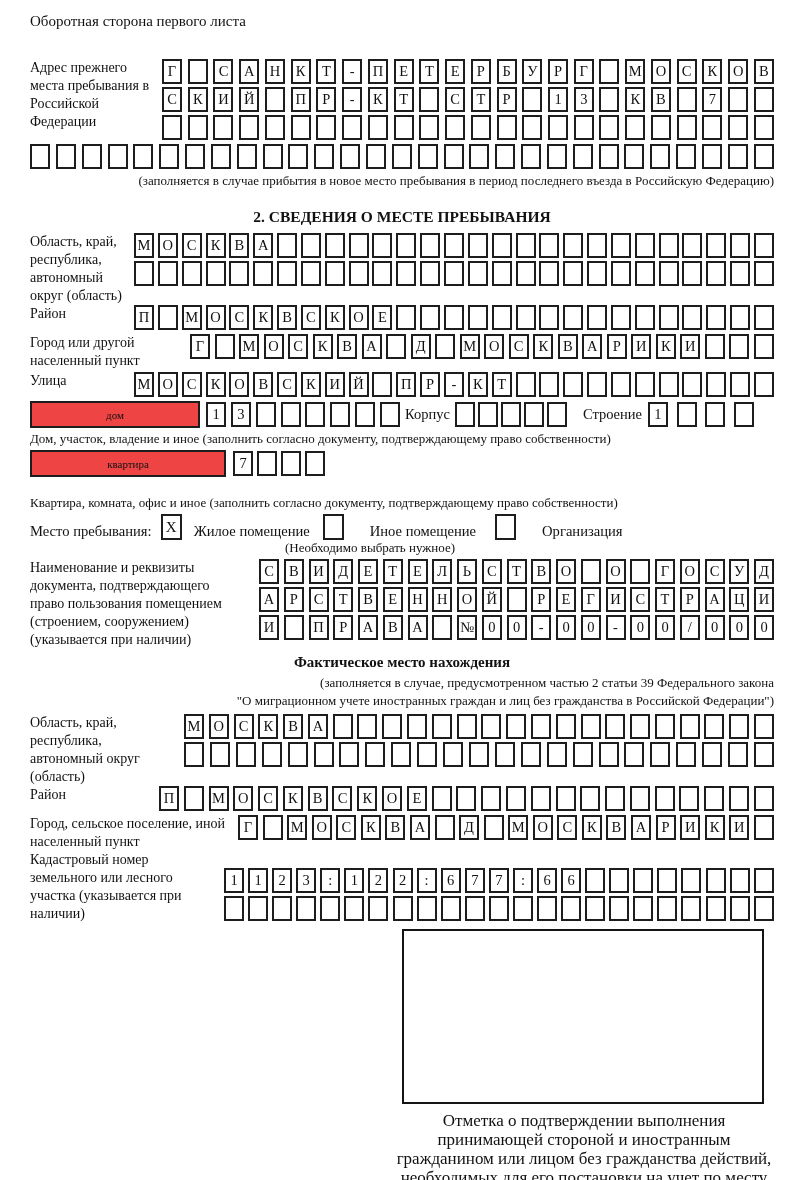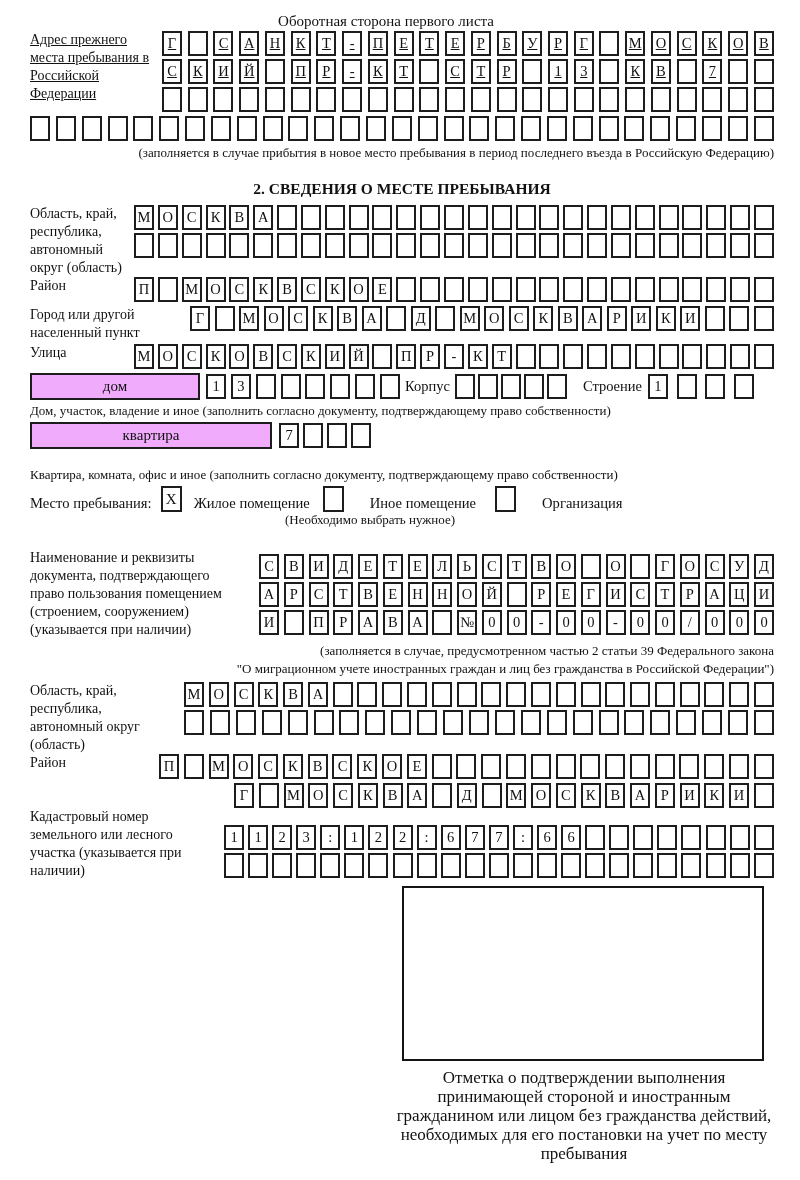--- a/index.html
+++ b/index.html
@@ -1,21 +1,21 @@
 <!DOCTYPE html>
 <html><head>
 <meta charset="utf-8">
 <style>
   html,body{margin:0;padding:0;background:#fff;}
   .page{
     width:800px;height:1180px;background:#ffffff;color:#111;
     font-family:"Liberation Serif","DejaVu Serif",serif;
     box-sizing:border-box;padding:12px 26px 0 30px;position:relative;overflow:hidden;
   }
-  .page-header{text-align:center;padding-right:32px;font-size:15px;line-height:19px;}
+  .page-header{text-align:left;padding-right:32px;font-size:15px;line-height:19px;}
   .frow{display:flex;align-items:flex-start;}
   .block-label{flex:1 1 auto;padding-right:8px;font-size:14px;line-height:18px;}
   .cellcol{display:flex;flex-direction:column;gap:3px;margin-left:auto;}
   .cells{display:flex;justify-content:space-between;}
   .cell{
     box-sizing:border-box;flex:0 0 auto;width:20px;height:25px;
     border:2px solid #1d1d1d;background:#fff;
     display:flex;align-items:center;justify-content:center;
     font-size:14.5px;line-height:1;
   }
@@ -27,21 +27,21 @@
   .w550{width:550px;}
   .w515{width:515px;}
   .wfull{width:744px;margin-top:4px;}
   .small-note{font-size:13px;line-height:16px;}
   .center{text-align:right;}
   .section-title{text-align:center;font-weight:bold;font-size:15.5px;line-height:19px;margin-top:18px;}
   .mt4{margin-top:4px;}
   .label-box{
     box-sizing:border-box;border:2px solid #1d1d1d;height:27px;
     display:flex;align-items:center;justify-content:center;
-    font-size:15px;flex:0 0 auto;background:#f0abfc;
+    font-size:11px;flex:0 0 auto;background:#ef4444;
   }
   .house-row,.apt-row{display:flex;align-items:center;}
   .inline-label{font-size:14.5px;line-height:27px;flex:0 0 auto;}
   .stay-row{display:flex;align-items:flex-end;font-size:14.6px;margin-top:3px;}
   .checkbox{
     box-sizing:border-box;width:21px;height:26px;border:2px solid #1d1d1d;
     display:flex;align-items:center;justify-content:center;font-size:15px;flex:0 0 auto;
   }
   .fact-title{text-align:center;font-weight:bold;font-size:15px;line-height:18px;margin-top:4px;}
   .stamp-box{
@@ -51,21 +51,21 @@
   .stamp-note{width:380px;margin:7px 0 0 auto;text-align:center;font-size:17px;line-height:19px;}
   .kadastr-cells{margin-top:17px;}
 </style>
 </head>
 <body>
 
 <div class="page">
 
   <div class="page-header">Оборотная сторона первого листа</div>
 
-  <div class="frow" style="text-decoration:underline;">
+  <div class="frow" style="margin-top:28px;">
     <div class="block-label" style="max-width:132px;">Адрес прежнего места пребывания в Российской Федерации</div>
     <div class="cellcol">
       <div class="cells w612">
           <span class="cell filled">Г</span>
           <span class="cell"></span>
           <span class="cell filled">С</span>
           <span class="cell filled">А</span>
           <span class="cell filled">Н</span>
           <span class="cell filled">К</span>
           <span class="cell filled">Т</span>
@@ -360,42 +360,42 @@
     <div class="cells" style="width:106px;margin-left:6px;">
         <span class="cell filled">1</span>
         <span class="cell"></span>
         <span class="cell"></span>
         <span class="cell"></span>
       </div>
   </div>
   <div class="small-note" style="margin-top:3px;">Дом, участок, владение и иное (заполнить согласно документу, подтверждающему право собственности)</div>
 
   <div class="apt-row" style="margin-top:3px;">
-    <div class="label-box" style="width:242px;">квартира</div>
+    <div class="label-box" style="width:196px;">квартира</div>
     <div class="cells" style="width:92px;margin-left:7px;">
         <span class="cell filled">7</span>
         <span class="cell"></span>
         <span class="cell"></span>
         <span class="cell"></span>
       </div>
   </div>
   <div class="small-note" style="margin-top:18px;">Квартира, комната, офис и иное (заполнить согласно документу, подтверждающему право собственности)</div>
 
   <div class="stay-row">
     <span>Место пребывания:</span>
     <span class="checkbox" style="margin-left:9px;">X</span>
     <span style="margin-left:12px;">Жилое помещение</span>
     <span class="checkbox" style="margin-left:13px;"></span>
     <span style="margin-left:26px;">Иное помещение</span>
     <span class="checkbox" style="margin-left:19px;"></span>
     <span style="margin-left:26px;">Организация</span>
   </div>
   <div class="small-note" style="text-align:center;width:680px;">(Необходимо выбрать нужное)</div>
 
-  <div class="frow" style="margin-top:21px;align-items:center;">
+  <div class="frow" style="margin-top:3px;">
     <div class="block-label" style="max-width:200px;">Наименование и реквизиты документа, подтверждающего право пользования помещением (строением, сооружением) (указывается при наличии)</div>
     <div class="cellcol">
       <div class="cells w515">
           <span class="cell filled">С</span>
           <span class="cell filled">В</span>
           <span class="cell filled">И</span>
           <span class="cell filled">Д</span>
           <span class="cell filled">Е</span>
           <span class="cell filled">Т</span>
           <span class="cell filled">Е</span>
@@ -456,20 +456,21 @@
           <span class="cell filled">0</span>
           <span class="cell filled">0</span>
           <span class="cell filled">/</span>
           <span class="cell filled">0</span>
           <span class="cell filled">0</span>
           <span class="cell filled">0</span>
         </div>
     </div>
   </div>
 
+  <div class="fact-title">Фактическое место нахождения</div>
   <div class="small-note center" style="margin-top:4px;">(заполняется в случае, предусмотренном частью 2 статьи 39 Федерального закона</div>
   <div class="small-note center" style="margin-top:2px;">"О миграционном учете иностранных граждан и лиц без гражданства в Российской Федерации")</div>
 
   <div class="frow" style="margin-top:5px;">
     <div class="block-label" style="max-width:152px;">Область, край, республика, автономный округ (область)</div>
     <div class="cellcol">
       <div class="cells" style="width:590px;">
           <span class="cell filled">М</span>
           <span class="cell filled">О</span>
           <span class="cell filled">С</span>
@@ -548,20 +549,21 @@
         <span class="cell"></span>
         <span class="cell"></span>
         <span class="cell"></span>
         <span class="cell"></span>
         <span class="cell"></span>
         <span class="cell"></span>
       </div>
   </div>
 
   <div class="frow mt4">
+    <div class="block-label" style="max-width:200px;">Город, сельское поселение, иной населенный пункт</div>
     <div class="cells w540">
         <span class="cell filled">Г</span>
         <span class="cell"></span>
         <span class="cell filled">М</span>
         <span class="cell filled">О</span>
         <span class="cell filled">С</span>
         <span class="cell filled">К</span>
         <span class="cell filled">В</span>
         <span class="cell filled">А</span>
         <span class="cell"></span>

